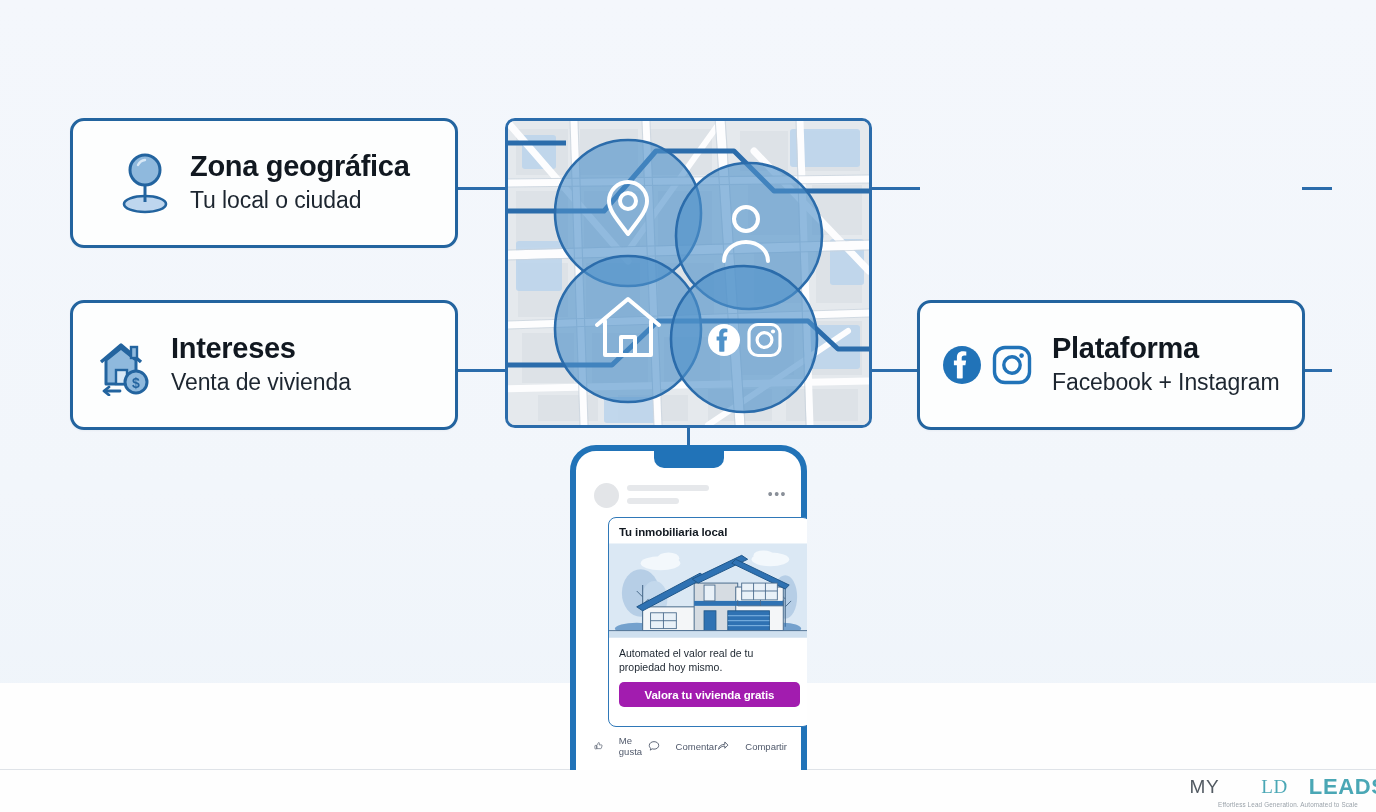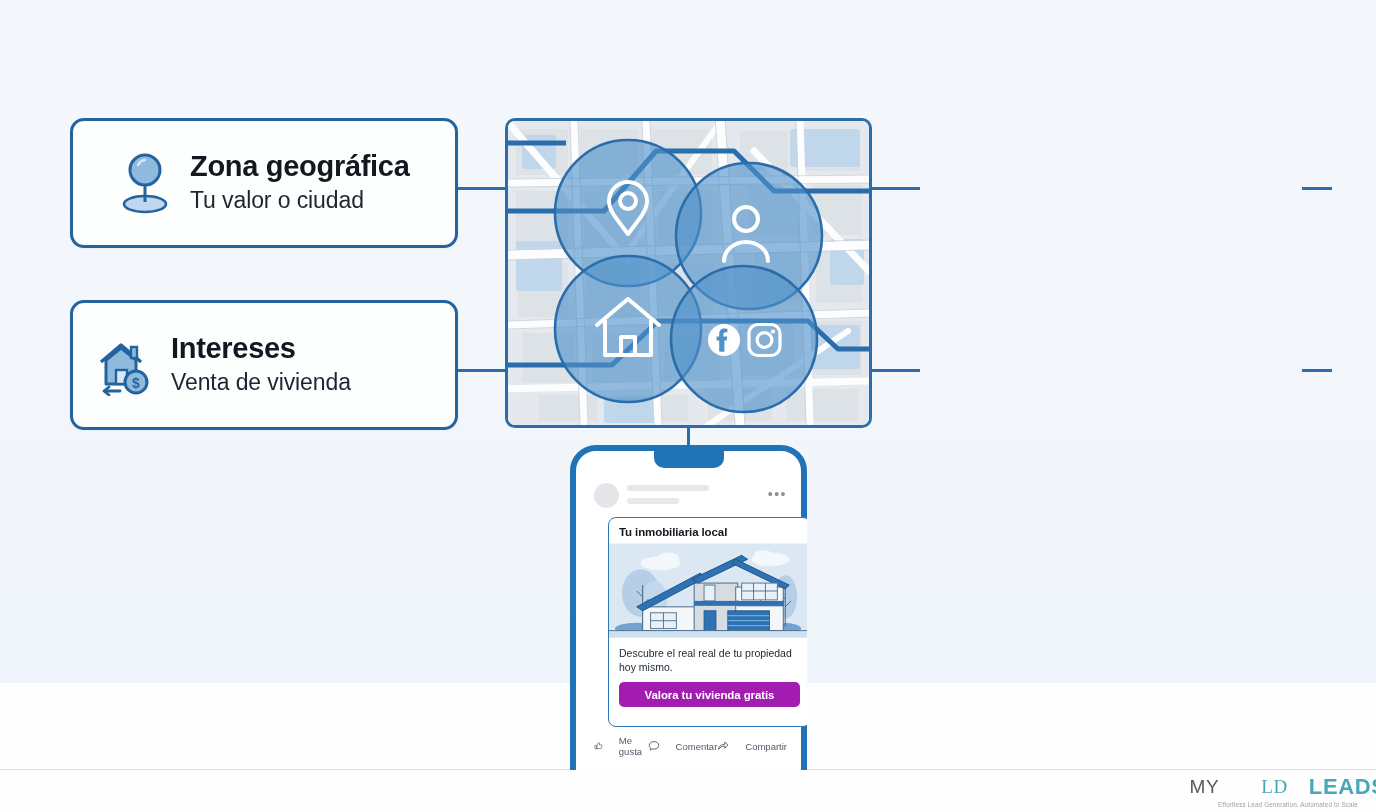--- a/index.html
+++ b/index.html
@@ -161,21 +161,21 @@
     <div class="card-icon">
       <svg width="50" height="62" viewBox="0 0 50 62">
         <ellipse cx="25" cy="52" rx="21" ry="8" fill="#bed6ee" stroke="#23649f" stroke-width="2.6"></ellipse>
         <line x1="25" y1="26" x2="25" y2="50" stroke="#23649f" stroke-width="3"></line>
         <circle cx="25" cy="18" r="15" fill="#8fb9dd" stroke="#23649f" stroke-width="3"></circle>
         <path d="M18 13 a9 9 0 0 1 7 -5" fill="none" stroke="#d8e8f6" stroke-width="2.4" stroke-linecap="round"></path>
       </svg>
     </div>
     <div class="card-text">
       <div class="card-title">Zona geográfica</div>
-      <div class="card-sub">Tu valor o ciudad</div>
+      <div class="card-sub">Tu local o ciudad</div>
     </div>
   </div>
 
   <div class="card" style="left:70px; top:300px; width:388px; height:130px;">
     <div class="card-icon">
       <svg width="56" height="62" viewBox="0 0 56 62">
         <path d="M6 28 L26 11 L46 28" fill="none" stroke="#23649f" stroke-width="3.4" stroke-linejoin="round"></path>
         <path d="M11 26 L11 50 L41 50 L41 26 L26 14 Z" fill="#8fb9dd" stroke="#23649f" stroke-width="3" stroke-linejoin="round"></path>
         <rect x="21" y="36" width="11" height="14" fill="#d8e8f6" stroke="#23649f" stroke-width="2.4"></rect>
         <rect x="36" y="13" width="6" height="11" fill="#8fb9dd" stroke="#23649f" stroke-width="2.4"></rect>
@@ -185,20 +185,37 @@
         <path d="M14 53 L9 57 L14 61" fill="none" stroke="#23649f" stroke-width="2.8" stroke-linecap="round" stroke-linejoin="round"></path>
       </svg>
     </div>
     <div class="card-text">
       <div class="card-title">Intereses</div>
       <div class="card-sub">Venta de vivienda</div>
     </div>
   </div>
 
 
+  <div class="card" style="left:917px; top:300px; width:388px; height:130px;">
+    <div class="card-icon" style="gap:10px;">
+      <svg width="40" height="40" viewBox="0 0 40 40">
+        <circle cx="20" cy="20" r="19" fill="#2173b8"></circle>
+        <path d="M23.4 20.2 l0.7 -4.6 l-4.4 0 l0 -2.6 c0 -1.3 0.6 -2.4 2.6 -2.4 l2 0 l0 -4 s-1.8 -0.3 -3.5 -0.3 c-3.6 0 -5.9 2.2 -5.9 6.1 l0 3.2 l-3 0 l0 4.6 l3 0 l0 13 c1 0.2 2 0.2 3 0.2 c1 0 2 -0.1 2.8 -0.2 l0 -13 Z" fill="#ffffff"></path>
+      </svg>
+      <svg width="40" height="40" viewBox="0 0 40 40">
+        <rect x="2.5" y="2.5" width="35" height="35" rx="10.5" ry="10.5" fill="none" stroke="#2173b8" stroke-width="3.4"></rect>
+        <circle cx="20" cy="20" r="8.2" fill="none" stroke="#2173b8" stroke-width="3.4"></circle>
+        <circle cx="29.6" cy="10.6" r="2.3" fill="#2173b8"></circle>
+      </svg>
+    </div>
+    <div class="card-text">
+      <div class="card-title">Plataforma</div>
+      <div class="card-sub">Facebook + Instagram</div>
+    </div>
+  </div>
 
   <div id="map-panel">
     <svg width="361" height="304" viewBox="0 0 361 304">
       <defs>
         <clipPath id="mapclip">
             <rect x="0" y="0" width="361" height="304"></rect>
           </clipPath>
       </defs>
       <g clip-path="url(#mapclip)">
         <rect width="361" height="304" fill="#e5e9ed"></rect>
@@ -379,21 +396,21 @@
           <rect x="120" y="68" width="42" height="20" fill="#2f72b3" stroke="#1f5689" stroke-width="0.9"></rect>
           <g stroke="#8cc0ea" stroke-width="0.9">
             <line x1="120" y1="73" x2="162" y2="73"></line>
             <line x1="120" y1="78" x2="162" y2="78"></line>
             <line x1="120" y1="83" x2="162" y2="83"></line>
           </g>
 
           <rect x="0" y="88" width="203" height="7" fill="#cfe0ef"></rect>
           <line x1="0" y1="88" x2="203" y2="88" stroke="#4a6b8c" stroke-width="0.9"></line>
         </svg>
-        <div class="ad-body">Descubre el real real de tu propiedad hoy mismo.</div>
+        <div class="ad-body">Automated el valor real de tu propiedad hoy mismo.</div>
         <div class="ad-cta">Valora tu vivienda gratis</div>
       </div>
 
       <div class="post-actions">
         <div class="pa">
           <svg width="12" height="12" viewBox="0 0 16 16">
             <path d="M5 7 L8 2 a1.4 1.4 0 0 1 2 1 l-0.6 3 l4 0 a1.2 1.2 0 0 1 1.2 1.5 l-1.2 4.3 a1.4 1.4 0 0 1 -1.4 1 L5 12.8 Z" fill="none" stroke="#50596b" stroke-width="1.2" stroke-linejoin="round"></path>
             <rect x="1.6" y="7" width="3.4" height="6.2" rx="0.8" fill="none" stroke="#50596b" stroke-width="1.2"></rect>
           </svg>
           <span>Me gusta</span>

